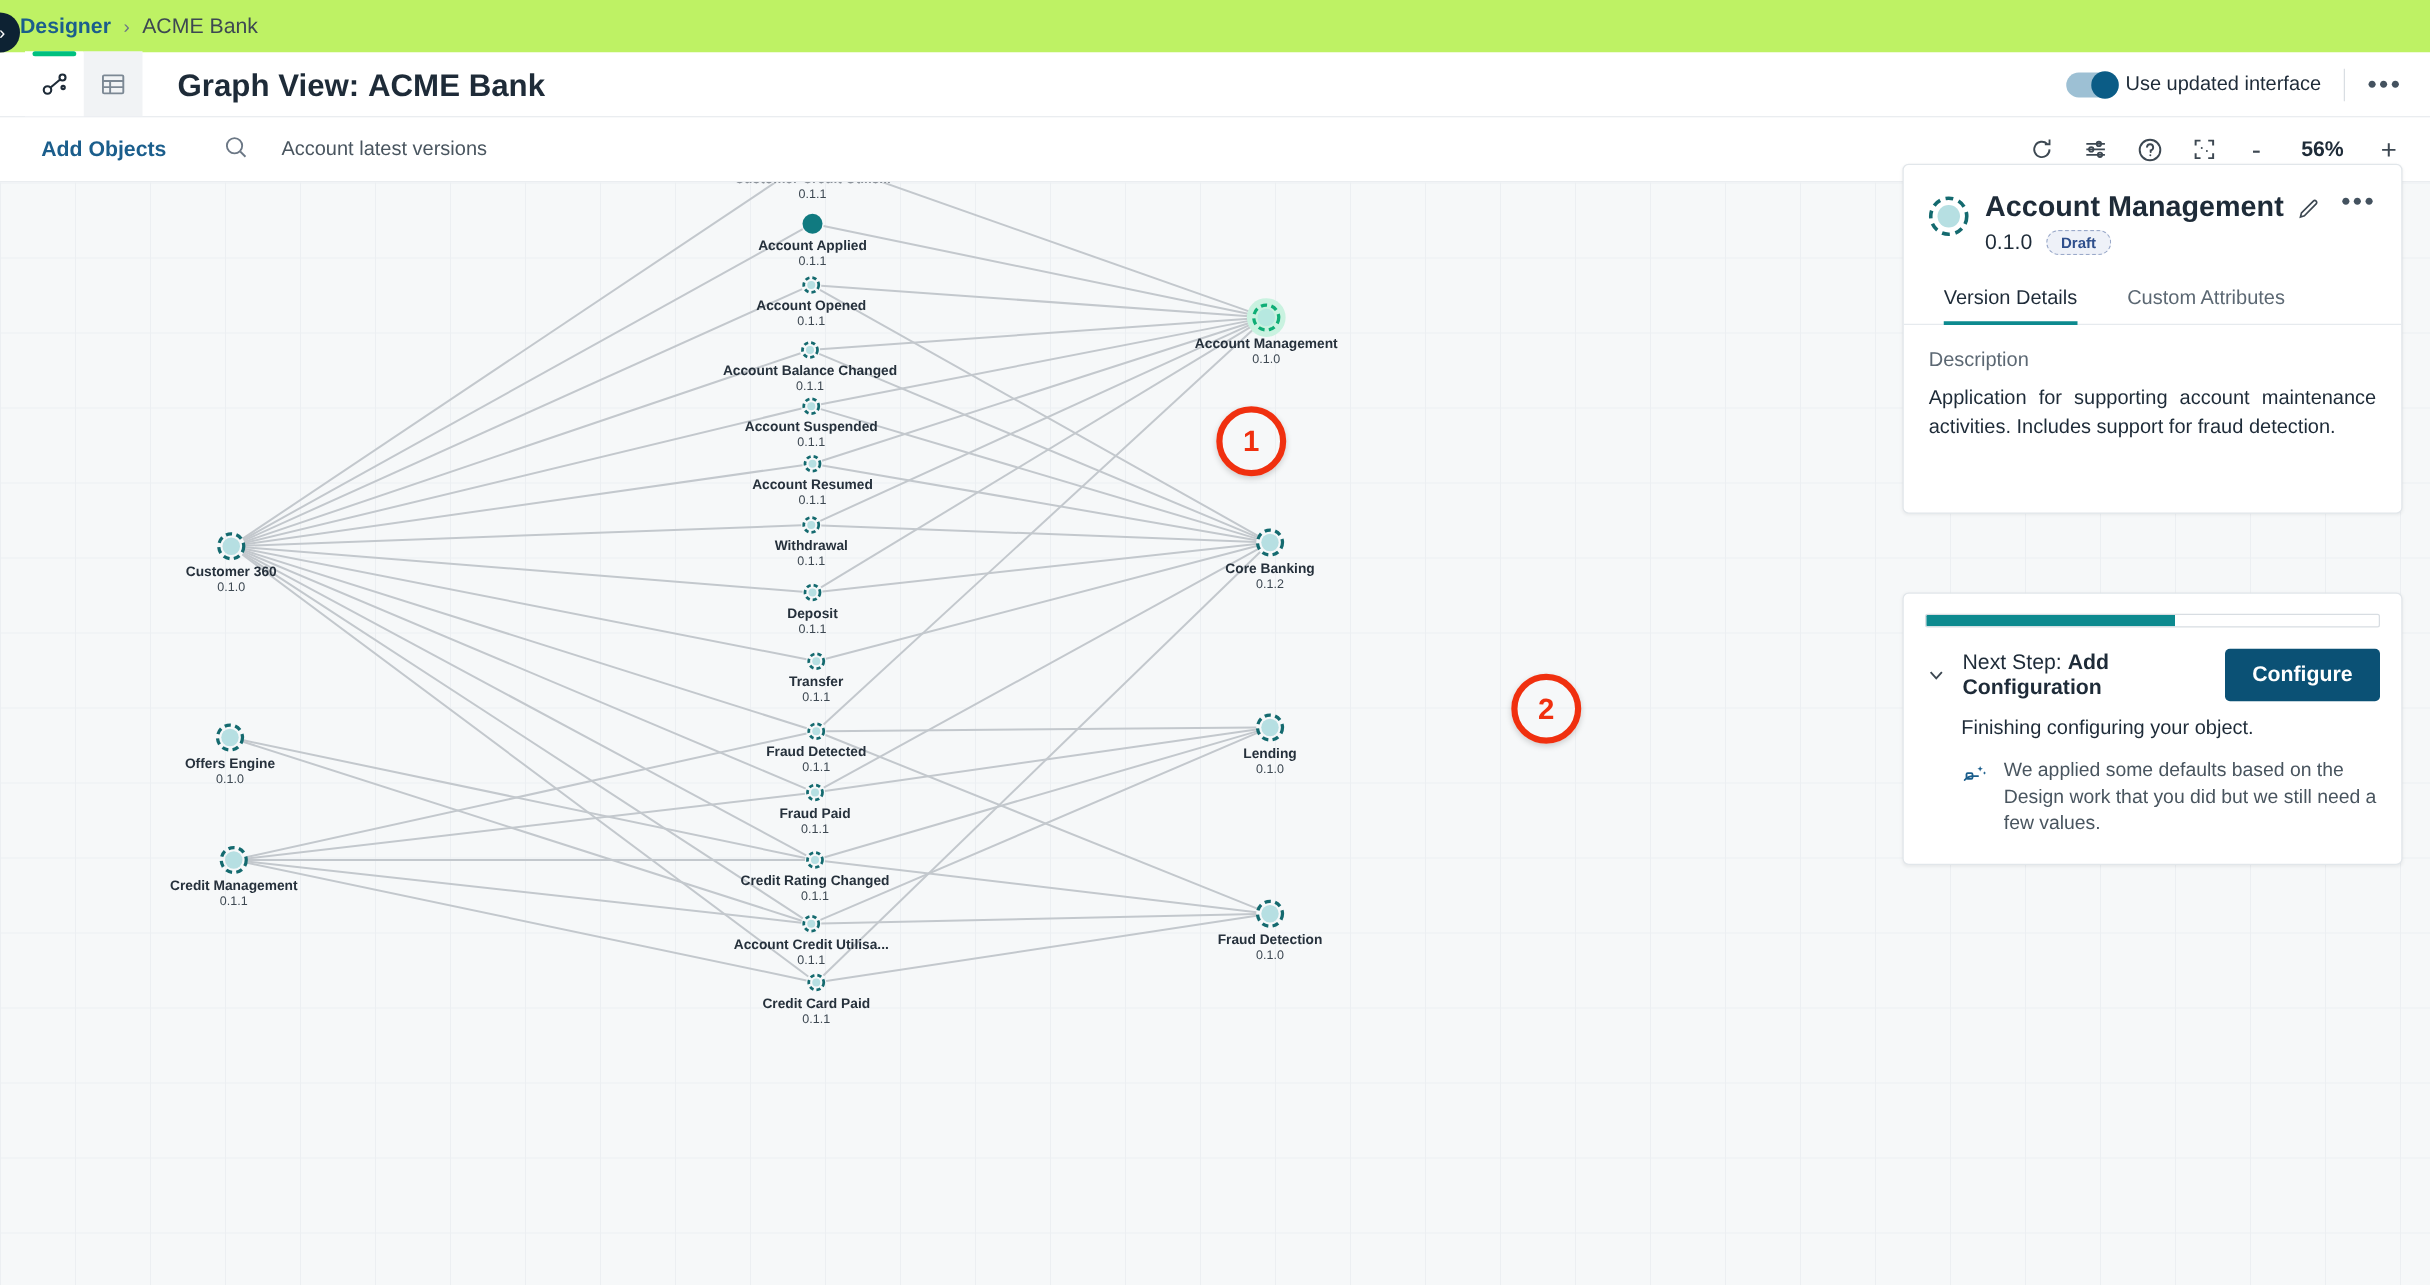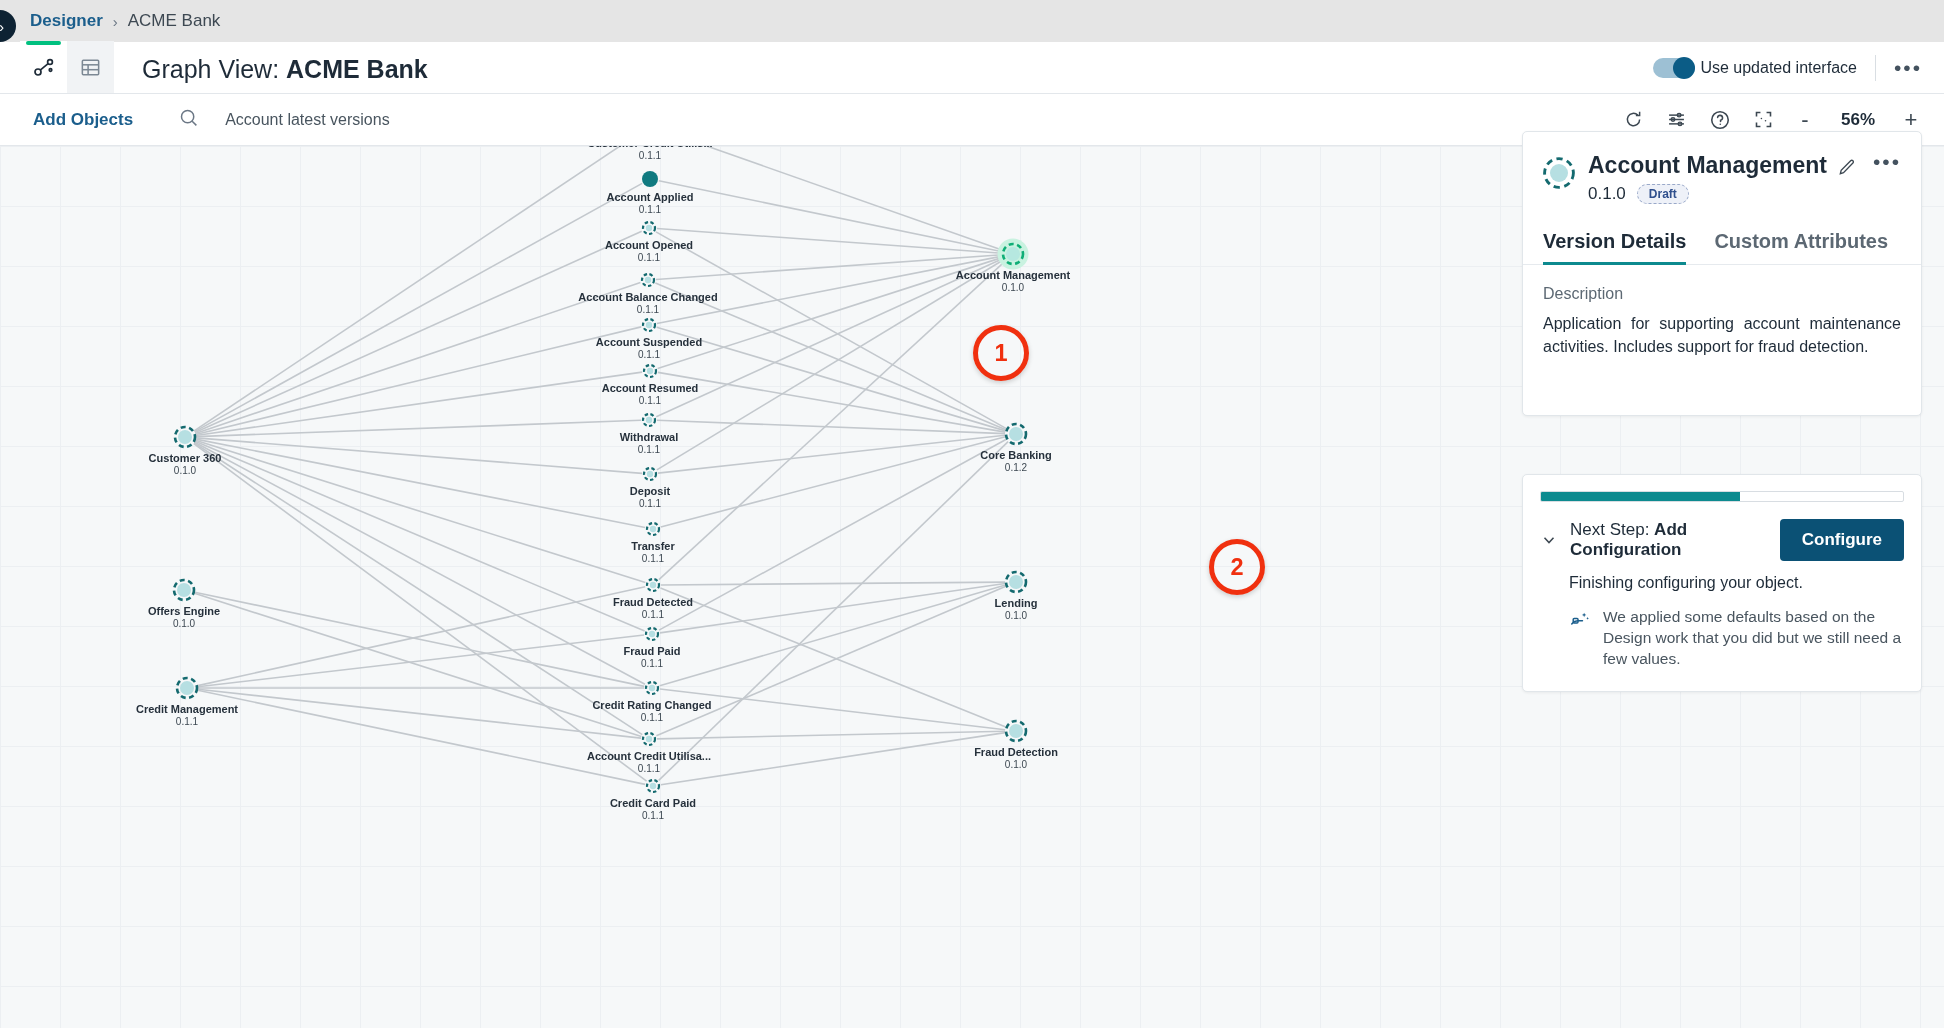--- a/index.html
+++ b/index.html
@@ -6,21 +6,21 @@
   html, body {
     width: 1944px; height: 1028px;
     font-family: "Liberation Sans", sans-serif;
     background: #ffffff; overflow: hidden;
   }
   #app { position: relative; width: 1944px; height: 1028px; }
 
   
   .breadcrumb {
     position: absolute; left: 0; top: 0; width: 1944px; height: 42px;
-    display: flex; align-items: center; padding-left: 30px; background: #e5e5e5;
+    display: flex; align-items: center; padding-left: 16px; background: #bef264;
   }
   .bc-link { color: #1b5e8c; font-weight: bold; font-size: 17px; }
   .bc-sep  { color: #6b7785; font-size: 15px; margin: 0 10px; }
   .bc-cur  { color: #3d4852; font-size: 17px; }
 
   
   .collapse-handle {
     position: absolute; left: -16px; top: 10px; width: 32px; height: 32px;
     border-radius: 50%; background: #0d2233; color: #fff;
     display: flex; align-items: center; justify-content: center;
@@ -42,21 +42,21 @@
     content: ""; position: absolute; top: 0; left: 6px; right: 6px;
     height: 4px; background: #00c07f; border-radius: 2px;
   }
   .vtab.inactive { background: #f1f3f5; }
   .vtab svg { display: block; }
   .view-title {
     margin-left: 28px; padding-bottom: 9px; font-size: 25px;
     color: #1e2b38; white-space: nowrap;
   }
   .view-title b { font-weight: bold; }
-  .view-title .lead { font-weight: normal; margin-top: 40px; }
+  .view-title .lead { font-weight: bold; margin-top: 40px; }
 
   .tb-right {
     margin-left: auto; display: flex; align-items: center;
     padding-bottom: 12px; padding-right: 22px; gap: 0;
   }
   .toggle-wrap { display: flex; align-items: center; gap: 5px; }
   .toggle {
     width: 42px; height: 20px; border-radius: 10px; background: #9dc0d4;
     position: relative;
   }
@@ -136,22 +136,23 @@
     border: 1px dashed #9aa9c9; background: #eef1f8;
     border-radius: 11px; padding: 2px 11px;
   }
   .panel-hactions { display: flex; align-items: flex-start; gap: 16px; padding-top: 5px; }
 
   .tabs {
     display: flex; gap: 28px; padding: 0 20px;
     border-bottom: 1px solid #e6eaee;
   }
   .tab {
-    font-size: 20px; padding: 10px 0 11px; color: #5c6873; font-weight: bold;
+    font-size: 16px; padding: 10px 0 11px; color: #5c6873; font-weight: normal;
     position: relative;
+    margin-left: 12px;
   }
   .tab.active { color: #1e2b38; }
   .tab.active::after {
     content: ""; position: absolute; left: 0; right: 0; bottom: -1px;
     height: 3px; background: #0d8a8f;
   }
   .panel-body { padding: 20px 20px 0 20px; min-height: 150px; }
   .desc-label { font-size: 16px; color: #5c6873; margin-bottom: 9px; }
   .desc-text {
     font-size: 16px; color: #1e2b38; line-height: 23px; text-align: justify;

